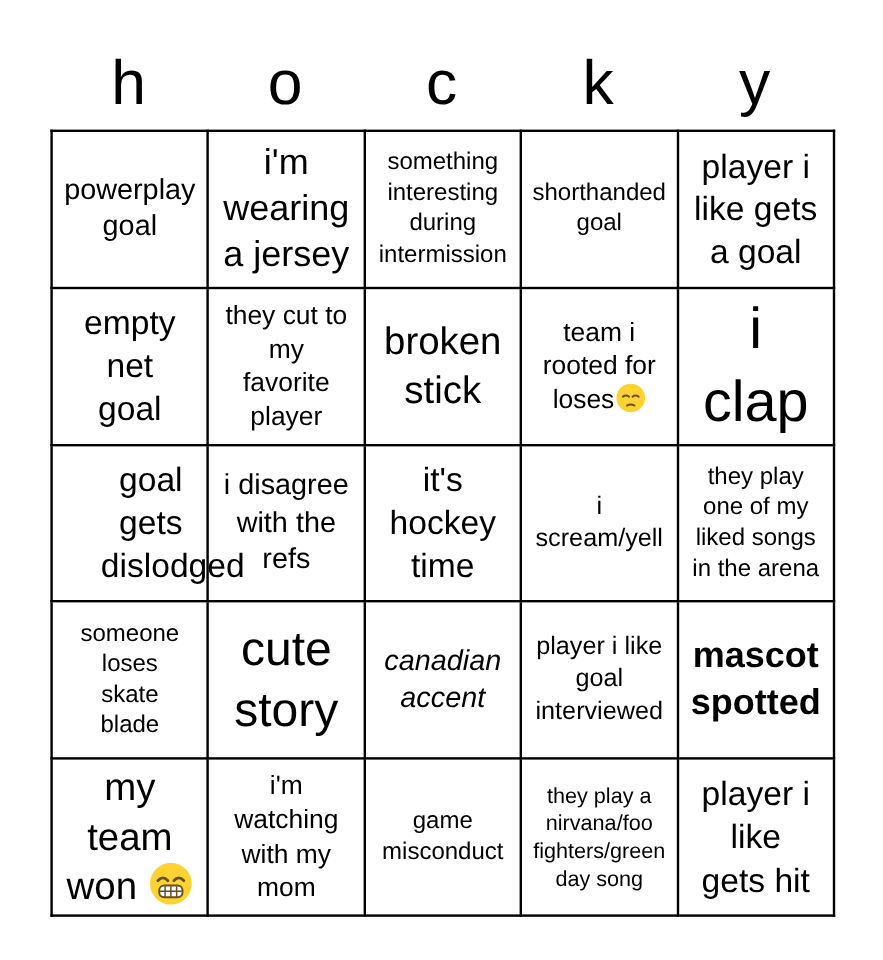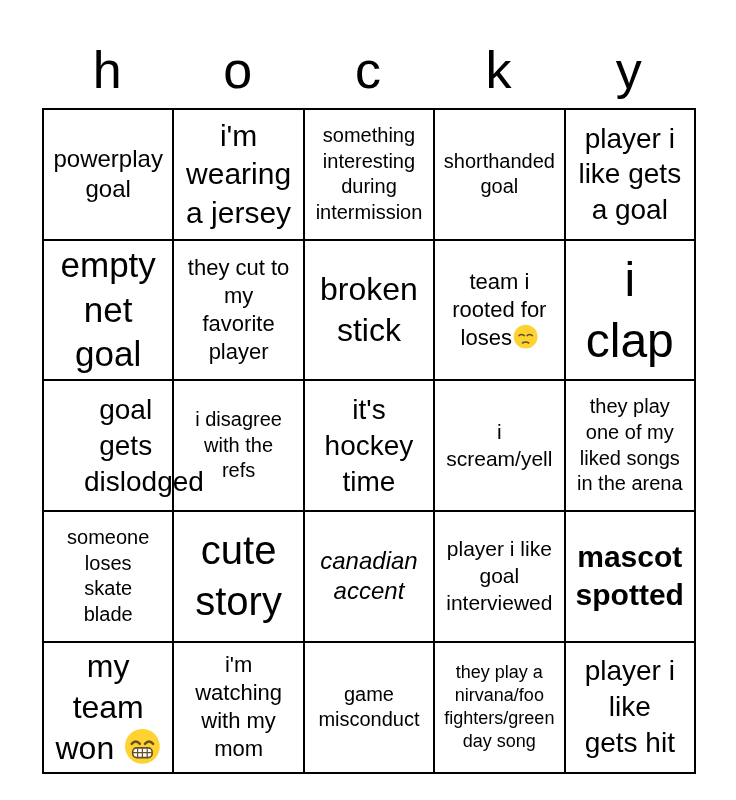--- a/index.html
+++ b/index.html
@@ -76,21 +76,21 @@
 interesting
 during
 intermission</div>
       <div class="cell" style="font-size: 20px;">shorthanded
 goal</div>
       <div class="cell" style="font-size: 28px;">player i
 like gets
 a goal</div>
     </div>
     <div class="brow">
-      <div class="cell" style="font-size: 35px;">empty
+      <div class="cell" style="font-size: 28px;">empty
 net
 goal</div>
       <div class="cell" style="font-size: 22px;">they cut to
 my
 favorite
 player</div>
       <div class="cell" style="font-size: 32px;">broken
 stick</div>
       <div class="cell" style="font-size: 22px;">team i
 rooted for
@@ -99,21 +99,21 @@
               <path d="M8.5 16.5 q3.75 -3 7.5 0" stroke="#664e27" stroke-width="2.2" fill="none" stroke-linecap="round"></path>
               <path d="M20 16.5 q3.75 -3 7.5 0" stroke="#664e27" stroke-width="2.2" fill="none" stroke-linecap="round"></path>
               <path d="M13.5 27 q4.5 -2.5 9 0" stroke="#664e27" stroke-width="2.2" fill="none" stroke-linecap="round"></path>
             </svg></span></div>
       <div class="cell" style="font-size: 48px;">i
 clap</div>
     </div>
     <div class="brow">
       <div class="cell" style="font-size: 28px; padding-left: 40px;">goal gets
 dislodged</div>
-      <div class="cell" style="font-size: 20px;">i disagree
+      <div class="cell" style="font-size: 24px;">i disagree
 with the
 refs</div>
       <div class="cell" style="font-size: 28px;">it's
 hockey
 time</div>
       <div class="cell" style="font-size: 21px;">i
 scream/yell</div>
       <div class="cell" style="font-size: 20px;">they play
 one of my
 liked songs

